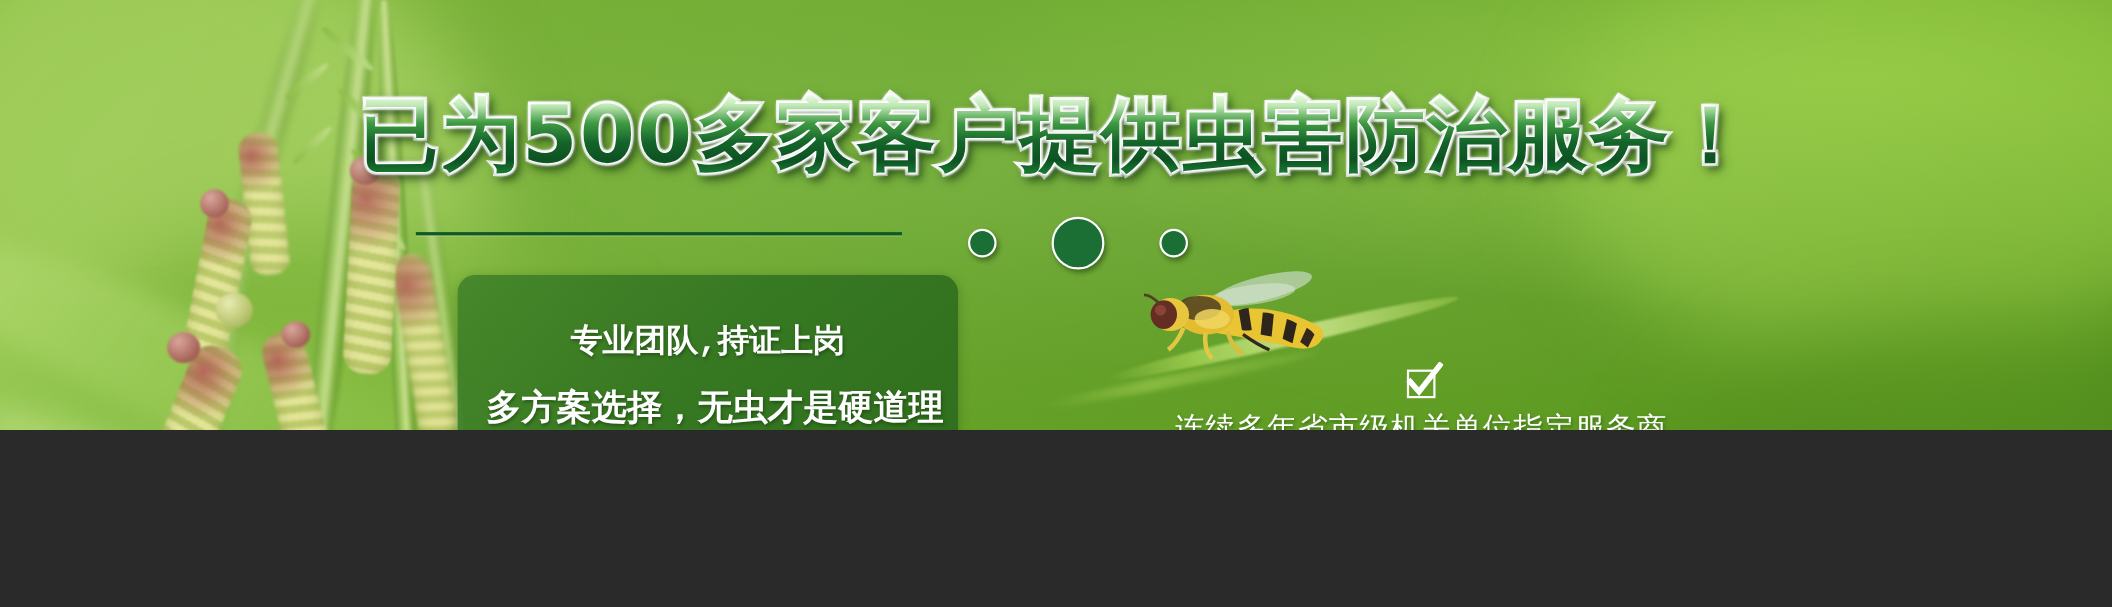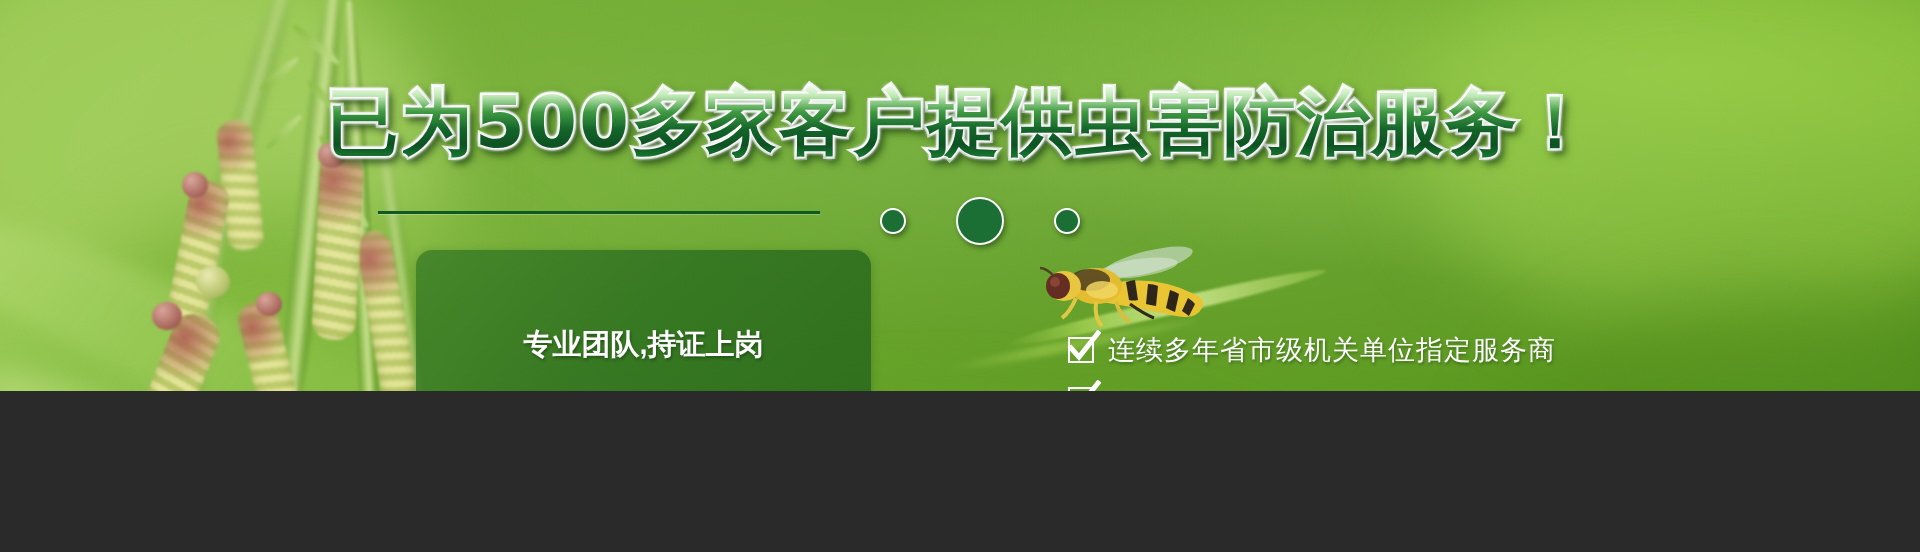--- a/index.html
+++ b/index.html
@@ -203,33 +203,33 @@
     flex-direction: column;
     justify-content: center;
     gap: 2px;
   }
   .panel-line {
     color: #ffffff;
     font-weight: bold;
     text-align: center;
     white-space: nowrap;
     text-shadow: 1px 2px 3px rgba(10,40,6,0.45);
-    font-family: Liberation Sans, sans-serif;
+    font-family: Liberation Mono, monospace;
   }
   .pl-1 { font-size: 29px; line-height: 56px; }
   .pl-2 { font-size: 32px; line-height: 62px; }
   .pl-3 { font-size: 32px; line-height: 62px; }
 
   
   .checklist {
     position: absolute;
     left: 1068px; top: 336px;
     display: flex; flex-direction: column; gap: 24px;
   }
-  .check-item { display: flex; align-items: center; gap: 14px; }
+  .check-item { display: flex; align-items: center; gap: 14px; flex-direction: column; }
   .check-box {
     width: 26px; height: 26px;
     border: 2px solid #ffffff;
     box-sizing: border-box;
     position: relative;
     flex: 0 0 auto;
   }
   .check-box svg { position: absolute; left: -3px; top: -9px; }
   .check-text {
     color: #ffffff;
@@ -347,20 +347,21 @@
   <div class="dots">
     <span class="dot dot-sm"></span>
     <span class="dot dot-lg"></span>
     <span class="dot dot-sm"></span>
   </div>
 
   <div class="divider"></div>
 
   <div class="panel">
     <div class="panel-line pl-1">专业团队,持证上岗</div>
+    <div class="panel-line pl-2">多方案选择，无虫才是硬道理</div>
   </div>
 
   <div class="checklist">
     <div class="check-item">
       <span class="check-box">
         <svg width="34" height="34" viewBox="0 0 34 34">
           <path d="M4 18 L12 27 L31 3" stroke="#ffffff" stroke-width="5" fill="none" stroke-linecap="square"></path>
         </svg>
       </span>
       <span class="check-text">连续多年省市级机关单位指定服务商</span>

